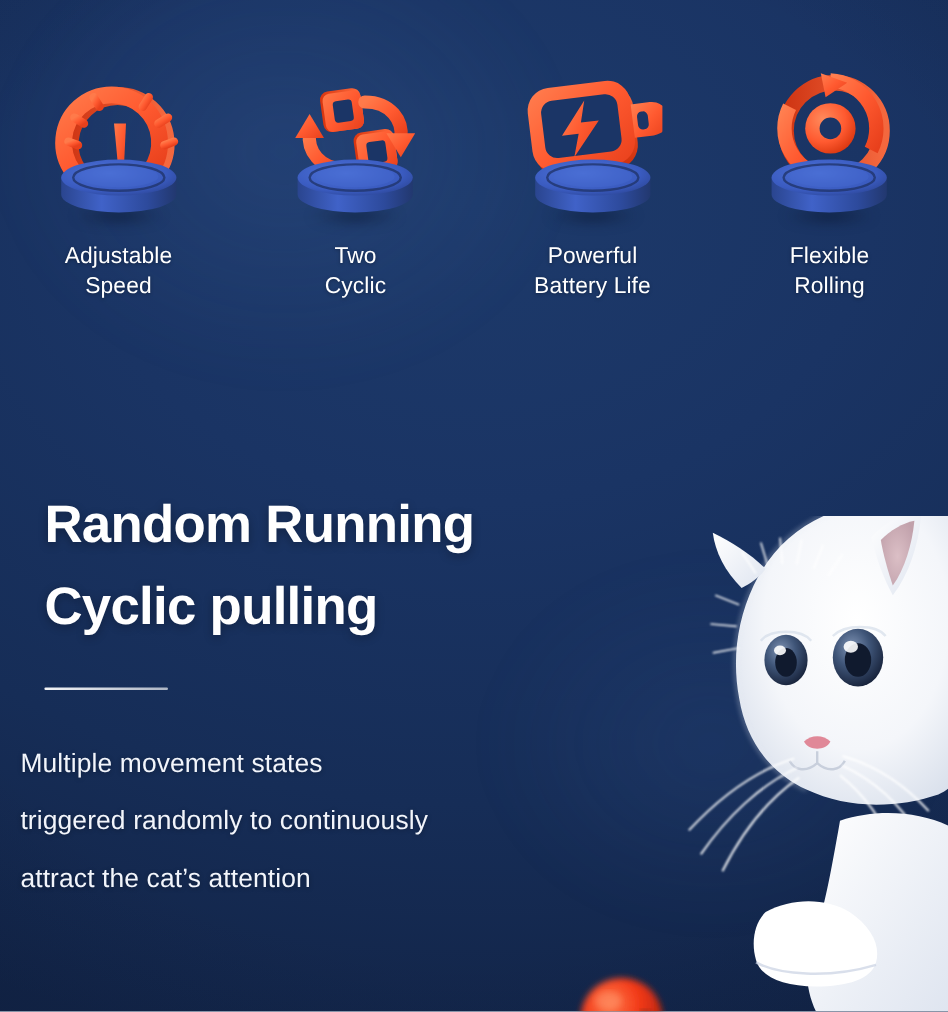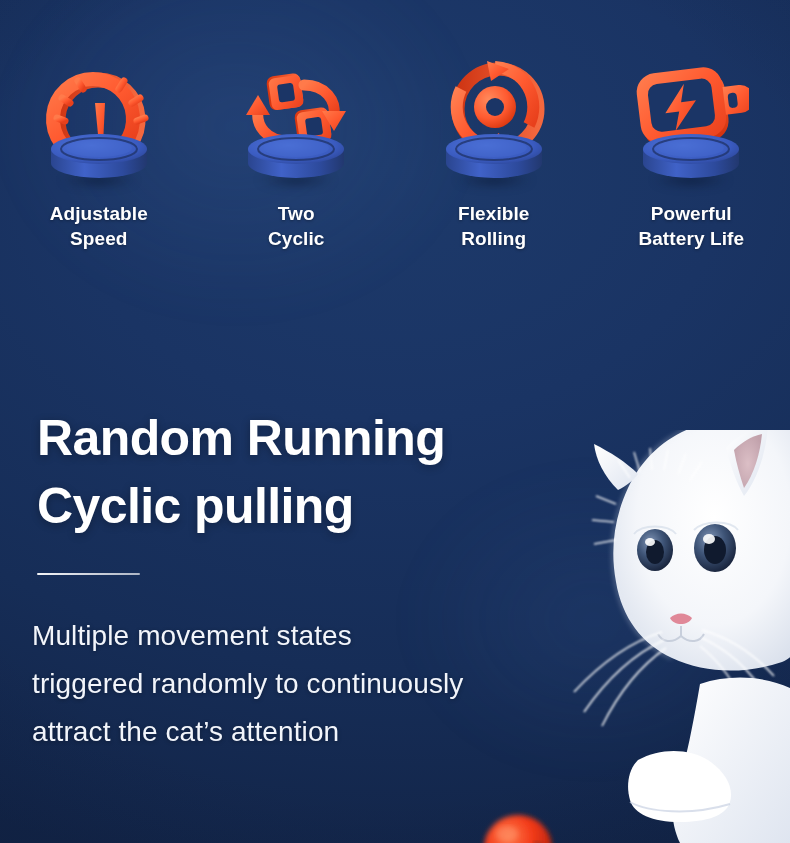--- a/index.html
+++ b/index.html
@@ -96,63 +96,62 @@
 
   .feature-label {
     margin-top: 6px;
     text-align: center;
     color: #ffffff;
     font-size: 19px;
     line-height: 25px;
     letter-spacing: 0.1px;
     white-space: pre-line;
     text-shadow: 0 1px 3px rgba(0,0,0,0.35);
-    font-weight: bold;
   }
 
   
   .cat-photo {
     position: absolute;
     right: 0;
     top: 430px;
     width: 260px;
     height: 413px;
     overflow: hidden;
   }
 
   
   .headline {
     position: absolute;
     left: 37px;
     top: 404px;
     color: #ffffff;
-    font-size: 50px;
+    font-size: 44px;
     line-height: 68px;
     font-weight: bold;
     letter-spacing: -0.6px;
     white-space: pre-line;
     text-shadow: 0 2px 8px rgba(0,0,0,0.30);
   }
 
   .rule {
     position: absolute;
     left: 37px;
     top: 573px;
     width: 103px;
     height: 2px;
     background: linear-gradient(to right, rgba(255,255,255,0.95), rgba(255,255,255,0.65));
     border-radius: 2px;
   }
 
   .bodytext {
     position: absolute;
-    left: 32px;
+    left: 17px;
     top: 612px;
     color: #f2f5fb;
-    font-size: 28px;
+    font-size: 22px;
     line-height: 48px;
     letter-spacing: 0.1px;
     white-space: pre-line;
     text-shadow: 0 1px 4px rgba(0,0,0,0.30);
   }
 
   
   .toy-ball {
     position: absolute;
     left: 474px;
@@ -418,20 +417,65 @@
 Cyclic</div>
     </div>
 
     <div class="feature">
       <div class="icon-stage">
         <div class="ped-shadow"></div>
 
         <div class="icon-art">
           <svg width="116" height="108" viewBox="0 0 116 108">
             <defs>
+              <linearGradient id="or3" x1="0" y1="0" x2="1" y2="1">
+                <stop offset="0%" stop-color="#ff7f50"></stop>
+                <stop offset="50%" stop-color="#ff5a30"></stop>
+                <stop offset="100%" stop-color="#e8401c"></stop>
+              </linearGradient>
+              <linearGradient id="or3d" x1="0" y1="0" x2="0" y2="1">
+                <stop offset="0%" stop-color="#ff6a3c"></stop>
+                <stop offset="100%" stop-color="#cf2f0c"></stop>
+              </linearGradient>
+            </defs>
+            <g transform="translate(6,10) rotate(-7 52 42)">
+
+              <rect x="2" y="6" width="86" height="70" rx="20" fill="url(#or3d)"></rect>
+
+              <rect x="0" y="2" width="86" height="70" rx="19" fill="url(#or3)"></rect>
+              <rect x="11" y="13" width="64" height="48" rx="10" fill="#1b3566"></rect>
+
+              <path d="M86 24 L102 24 A10 10 0 0 1 102 52 L86 52 Z" fill="url(#or3)"></path>
+              <rect x="90" y="31" width="9" height="15" rx="4" fill="#1b3566"></rect>
+
+              <path d="M48 16 L26 43 L40 43 L34 62 L58 34 L43 34 Z" fill="url(#or3)"></path>
+            </g>
+          </svg>
+        </div>
+
+        <div class="pedestal">
+          <svg width="100" height="48" viewBox="0 0 100 48">
+            <path d="M2 16 L2 30 A48 15 0 0 0 98 30 L98 16 Z" fill="url(#pedSide1)"></path>
+            <ellipse cx="50" cy="16" rx="48" ry="15" fill="url(#pedTop1)"></ellipse>
+            <ellipse cx="50" cy="16" rx="38" ry="11" fill="none" stroke="#21356b" stroke-width="2" opacity="0.8"></ellipse>
+            <ellipse cx="50" cy="15" rx="33" ry="9" fill="#4468cf" opacity="0.45"></ellipse>
+          </svg>
+        </div>
+      </div>
+      <div class="feature-label">Powerful
+Battery Life</div>
+    </div>
+
+    <div class="feature">
+      <div class="icon-stage">
+        <div class="ped-shadow"></div>
+
+        <div class="icon-art">
+          <svg width="116" height="108" viewBox="0 0 116 108">
+            <defs>
               <linearGradient id="or4" x1="0" y1="0" x2="1" y2="1">
                 <stop offset="0%" stop-color="#ff7f50"></stop>
                 <stop offset="50%" stop-color="#ff5a30"></stop>
                 <stop offset="100%" stop-color="#e8401c"></stop>
               </linearGradient>
               <linearGradient id="or4d" x1="0" y1="0" x2="1" y2="0">
                 <stop offset="0%" stop-color="#d8350f"></stop>
                 <stop offset="100%" stop-color="#ff6a3c"></stop>
               </linearGradient>
               <radialGradient id="or4c" cx="35%" cy="32%" r="75%">
@@ -462,65 +506,20 @@
             <ellipse cx="50" cy="16" rx="48" ry="15" fill="url(#pedTop1)"></ellipse>
             <ellipse cx="50" cy="16" rx="38" ry="11" fill="none" stroke="#21356b" stroke-width="2" opacity="0.8"></ellipse>
             <ellipse cx="50" cy="15" rx="33" ry="9" fill="#4468cf" opacity="0.45"></ellipse>
           </svg>
         </div>
       </div>
       <div class="feature-label">Flexible
 Rolling</div>
     </div>
 
-    <div class="feature">
-      <div class="icon-stage">
-        <div class="ped-shadow"></div>
-
-        <div class="icon-art">
-          <svg width="116" height="108" viewBox="0 0 116 108">
-            <defs>
-              <linearGradient id="or3" x1="0" y1="0" x2="1" y2="1">
-                <stop offset="0%" stop-color="#ff7f50"></stop>
-                <stop offset="50%" stop-color="#ff5a30"></stop>
-                <stop offset="100%" stop-color="#e8401c"></stop>
-              </linearGradient>
-              <linearGradient id="or3d" x1="0" y1="0" x2="0" y2="1">
-                <stop offset="0%" stop-color="#ff6a3c"></stop>
-                <stop offset="100%" stop-color="#cf2f0c"></stop>
-              </linearGradient>
-            </defs>
-            <g transform="translate(6,10) rotate(-7 52 42)">
-
-              <rect x="2" y="6" width="86" height="70" rx="20" fill="url(#or3d)"></rect>
-
-              <rect x="0" y="2" width="86" height="70" rx="19" fill="url(#or3)"></rect>
-              <rect x="11" y="13" width="64" height="48" rx="10" fill="#1b3566"></rect>
-
-              <path d="M86 24 L102 24 A10 10 0 0 1 102 52 L86 52 Z" fill="url(#or3)"></path>
-              <rect x="90" y="31" width="9" height="15" rx="4" fill="#1b3566"></rect>
-
-              <path d="M48 16 L26 43 L40 43 L34 62 L58 34 L43 34 Z" fill="url(#or3)"></path>
-            </g>
-          </svg>
-        </div>
-
-        <div class="pedestal">
-          <svg width="100" height="48" viewBox="0 0 100 48">
-            <path d="M2 16 L2 30 A48 15 0 0 0 98 30 L98 16 Z" fill="url(#pedSide1)"></path>
-            <ellipse cx="50" cy="16" rx="48" ry="15" fill="url(#pedTop1)"></ellipse>
-            <ellipse cx="50" cy="16" rx="38" ry="11" fill="none" stroke="#21356b" stroke-width="2" opacity="0.8"></ellipse>
-            <ellipse cx="50" cy="15" rx="33" ry="9" fill="#4468cf" opacity="0.45"></ellipse>
-          </svg>
-        </div>
-      </div>
-      <div class="feature-label">Powerful
-Battery Life</div>
-    </div>
-
   </div>
 
   <div class="headline">Random Running
 Cyclic pulling</div>
   <div class="rule"></div>
   <div class="bodytext">Multiple movement states
 triggered randomly to continuously
 attract the cat’s attention</div>
 
 </div>

